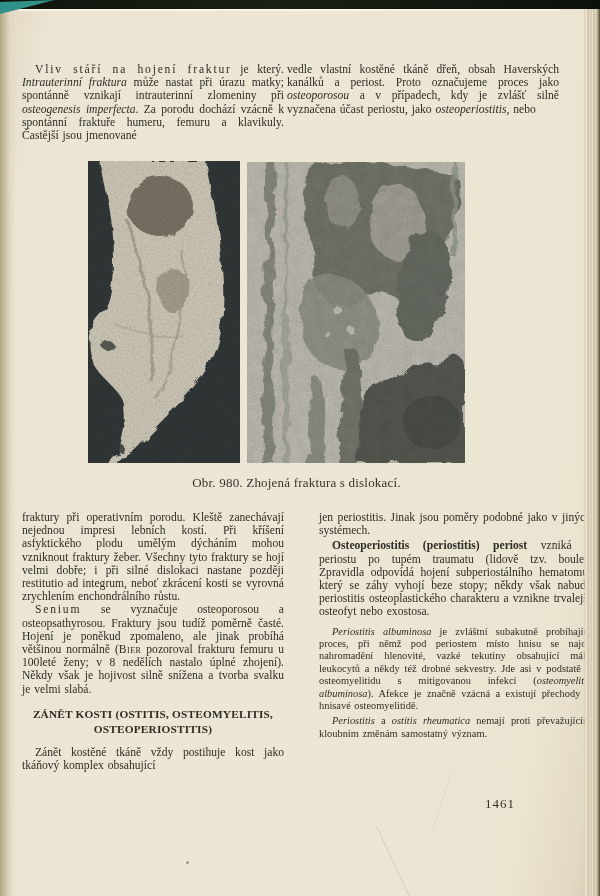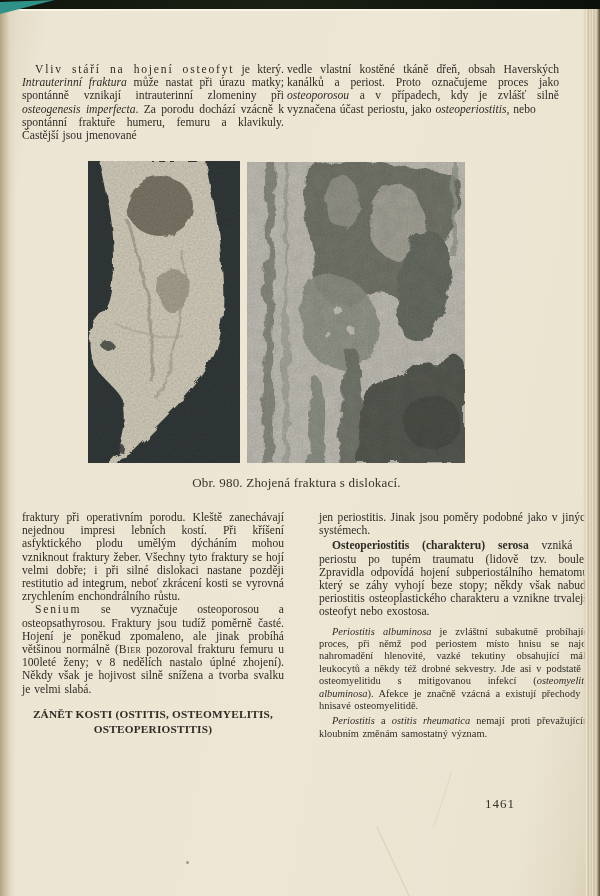--- a/index.html
+++ b/index.html
@@ -56,21 +56,21 @@
   <div class="top-strip"></div>
   <div class="teal-corner"></div>
   <div class="top-highlight"></div>
   <div class="fore-edge"></div>
   <div class="gutter"></div>
   <div class="crease crease-a"></div>
   <div class="crease crease-b"></div>
   <div class="speck"></div>
 
   <div id="top-left" class="tcol body-size">
-    <p class="ind"><span class="spc">Vliv stáří na hojení osteofyt</span><span> je který. </span><span class="it">Intrauterinní fraktura</span><span> může nastat při úrazu matky; spontánně vznikají intrauterinní zlomeniny při </span><span class="it">osteogenesis imperfecta</span><span>. Za porodu dochází vzácně k spontánní fraktuře humeru, femuru a klavikuly. Častější jsou jmenované</span></p>
+    <p class="ind"><span class="spc">Vliv stáří na hojení fraktur</span><span> je který. </span><span class="it">Intrauterinní fraktura</span><span> může nastat při úrazu matky; spontánně vznikají intrauterinní zlomeniny při </span><span class="it">osteogenesis imperfecta</span><span>. Za porodu dochází vzácně k spontánní fraktuře humeru, femuru a klavikuly. Častější jsou jmenované</span></p>
   </div>
 
   <div id="top-right" class="tcol body-size">
     <p><span>vedle vlastní kostěné tkáně dřeň, obsah Haverských kanálků a periost. Proto označujeme proces jako </span><span class="it">osteoporosou</span><span> a v případech, kdy je zvlášť silně vyznačena účast periostu, jako </span><span class="it">osteoperiostitis</span><span>, nebo</span></p>
   </div>
 
   <div id="photoL" class="photo">
     <svg viewBox="0 0 152 302" preserveAspectRatio="none">
       <defs>
         <filter id="fRoughL" x="-15%" y="-15%" width="130%" height="130%">
@@ -163,24 +163,25 @@
 
   <div class="caption">Obr. 980. Zhojená fraktura s dislokací.</div>
 
   <div id="bottom-left" class="tcol body-size">
     <p><span>fraktury při operativním porodu. Kleště zanechávají nejednou impresi lebních kostí. Při kříšení asfyktického plodu umělým dýcháním mohou vzniknout fraktury žeber. Všechny tyto fraktury se hojí velmi dobře; i při silné dislokaci nastane později restitutio ad integrum, neboť zkrácení kosti se vyrovná zrychlením enchondrálního růstu.</span></p>
     <p class="ind"><span class="spc">Senium</span><span> se vyznačuje osteoporosou a osteopsathyrosou. Fraktury jsou tudíž poměrně časté. Hojení je poněkud zpomaleno, ale jinak probíhá většinou normálně (</span><span class="smc">Bier</span><span> pozoroval frakturu femuru u 100leté ženy; v 8 nedělích nastalo úplné zhojení). Někdy však je hojivost silně snížena a tvorba svalku je velmi slabá.</span></p>
     <div class="heading">
       <div>ZÁNĚT KOSTI (OSTITIS, OSTEOMYELITIS,</div>
       <div>OSTEOPERIOSTITIS)</div>
     </div>
+    <p class="ind"><span>Zánět kostěné tkáně vždy postihuje kost jako tkáňový komplex obsahující</span></p>
   </div>
 
   <div id="bottom-right" class="tcol body-size">
     <p><span>jen periostitis. Jinak jsou poměry podobné jako v jiných systémech.</span></p>
-    <p class="ind p-gap"><span class="bd">Osteoperiostitis (charakteru) serosa</span><span> vzniká v periostu po tupém traumatu (lidově tzv. boule). Zpravidla odpovídá hojení subperiostálního hematomu, který se záhy vyhojí beze stopy; někdy však nabude periostitis osteoplastického charakteru a vznikne trvalejší osteofyt nebo exostosa.</span></p>
+    <p class="ind p-gap"><span class="bd">Osteoperiostitis (periostitis) periost</span><span> vzniká v periostu po tupém traumatu (lidově tzv. boule). Zpravidla odpovídá hojení subperiostálního hematomu, který se záhy vyhojí beze stopy; někdy však nabude periostitis osteoplastického charakteru a vznikne trvalejší osteofyt nebo exostosa.</span></p>
     <p class="ind petit petit1"><span class="it">Periostitis albuminosa</span><span> je zvláštní subakutně probíhající proces, při němž pod periostem místo hnisu se najde nahromadění hlenovité, vazké tekutiny obsahující málo leukocytů a někdy též drobné sekvestry. Jde asi v podstatě o osteomyelitidu s mitigovanou infekcí (</span><span class="it">osteomyelitis albuminosa</span><span>). Afekce je značně vzácná a existují přechody k hnisavé osteomyelitidě.</span></p>
     <p class="ind petit petit2"><span class="it">Periostitis</span><span> a </span><span class="it">ostitis rheumatica</span><span> nemají proti převažujícím kloubním změnám samostatný význam.</span></p>
   </div>
 
   <div class="pagenum">1461</div>
 
 </div>
 
 </body></html>

